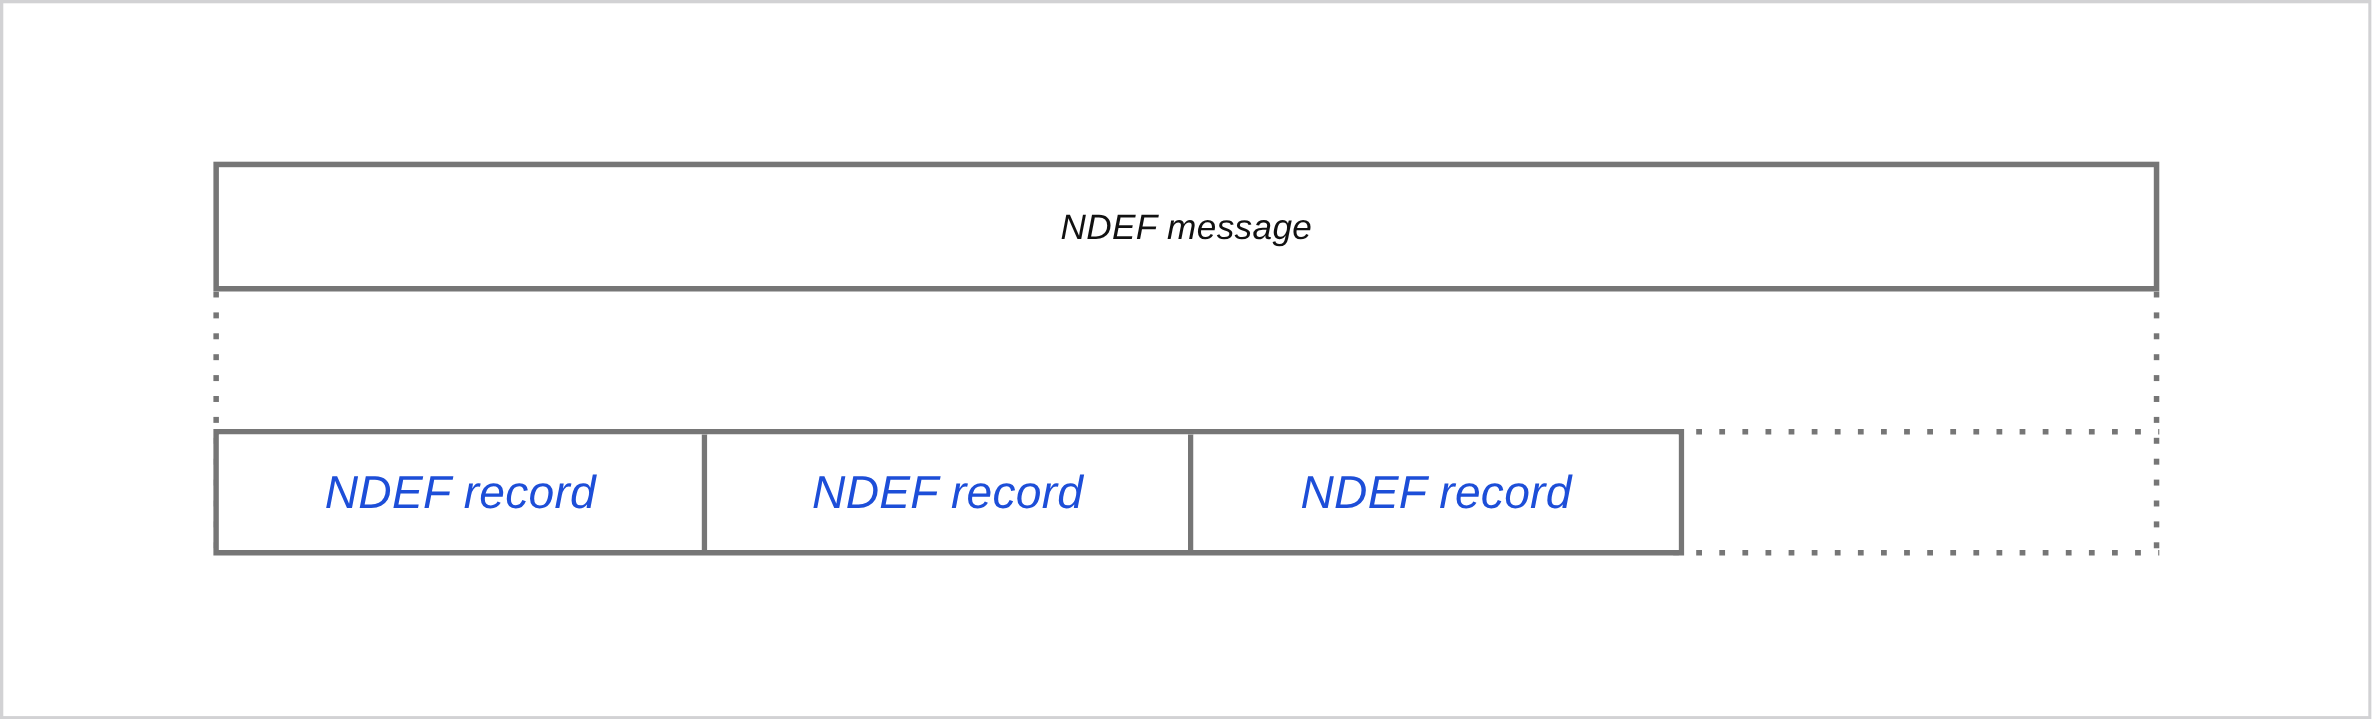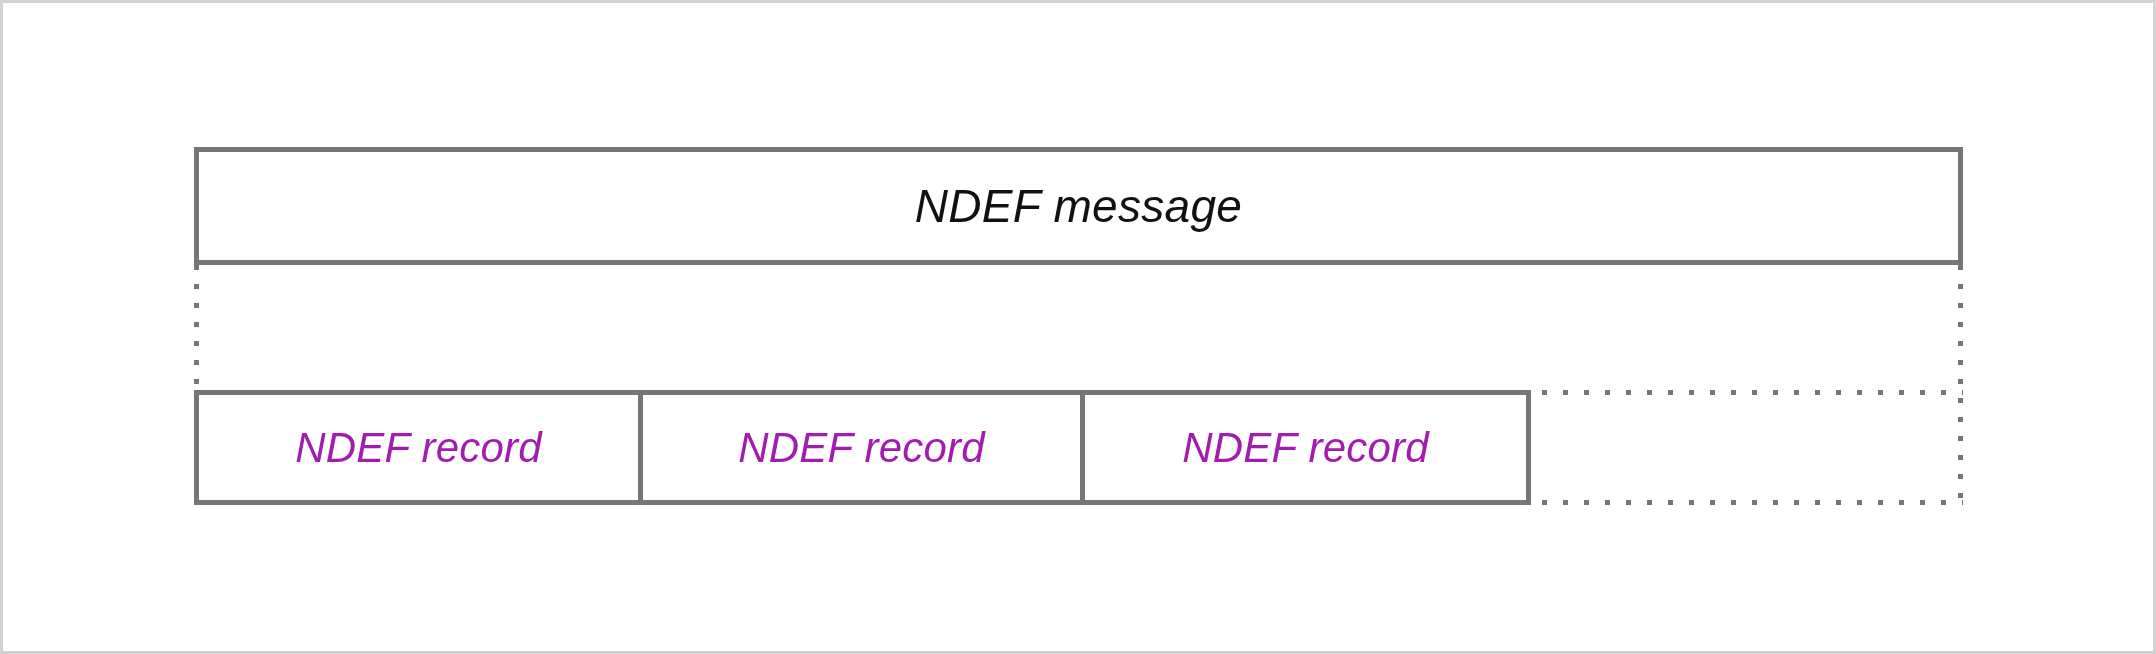--- a/index.html
+++ b/index.html
@@ -40,21 +40,21 @@
     border: 5px solid #767676;
     background: #ffffff;
     display: flex;
     align-items: center;
     justify-content: center;
   }
 
   .message-label {
     font-family: "Liberation Sans", sans-serif;
     font-style: italic;
-    font-size: 46px;
+    font-size: 32px;
     font-weight: 400;
     color: #111111;
     letter-spacing: 0.3px;
     white-space: nowrap;
     line-height: 1;
   }
 
   
   .dotted-region {
     position: absolute;
@@ -135,21 +135,21 @@
 
   .record-cell:last-child {
     border-right: none;
   }
 
   .record-label {
     font-family: "Liberation Sans", sans-serif;
     font-style: italic;
     font-size: 42px;
     font-weight: 400;
-    color: #a21caf;
+    color: #1d4ed8;
     letter-spacing: 0.2px;
     white-space: nowrap;
     line-height: 1;
   }
 </style>
 </head>
 <body>
 
 <div class="page">
   <div class="canvas">

